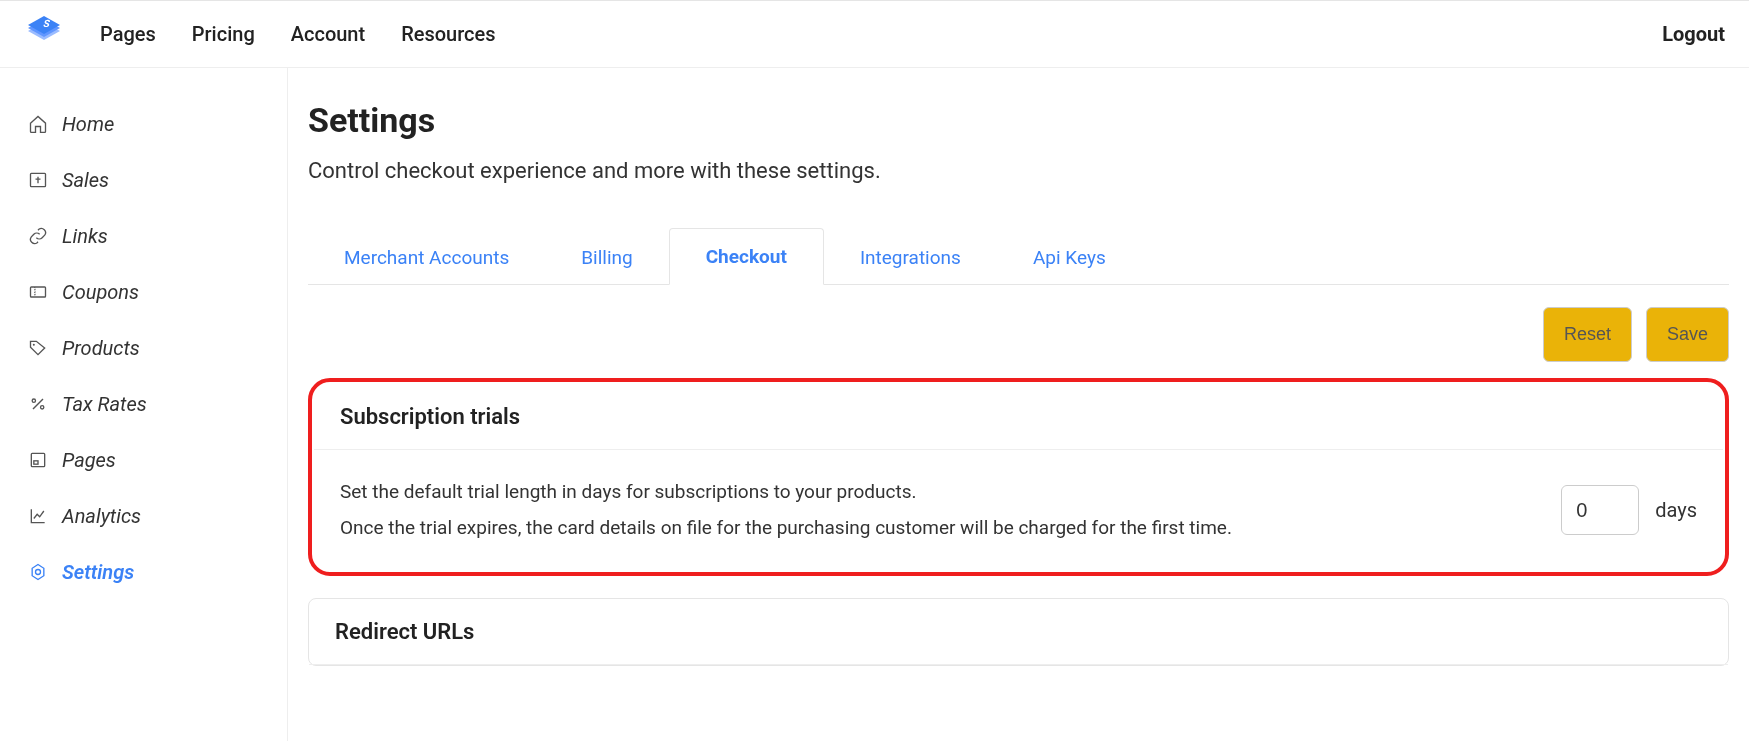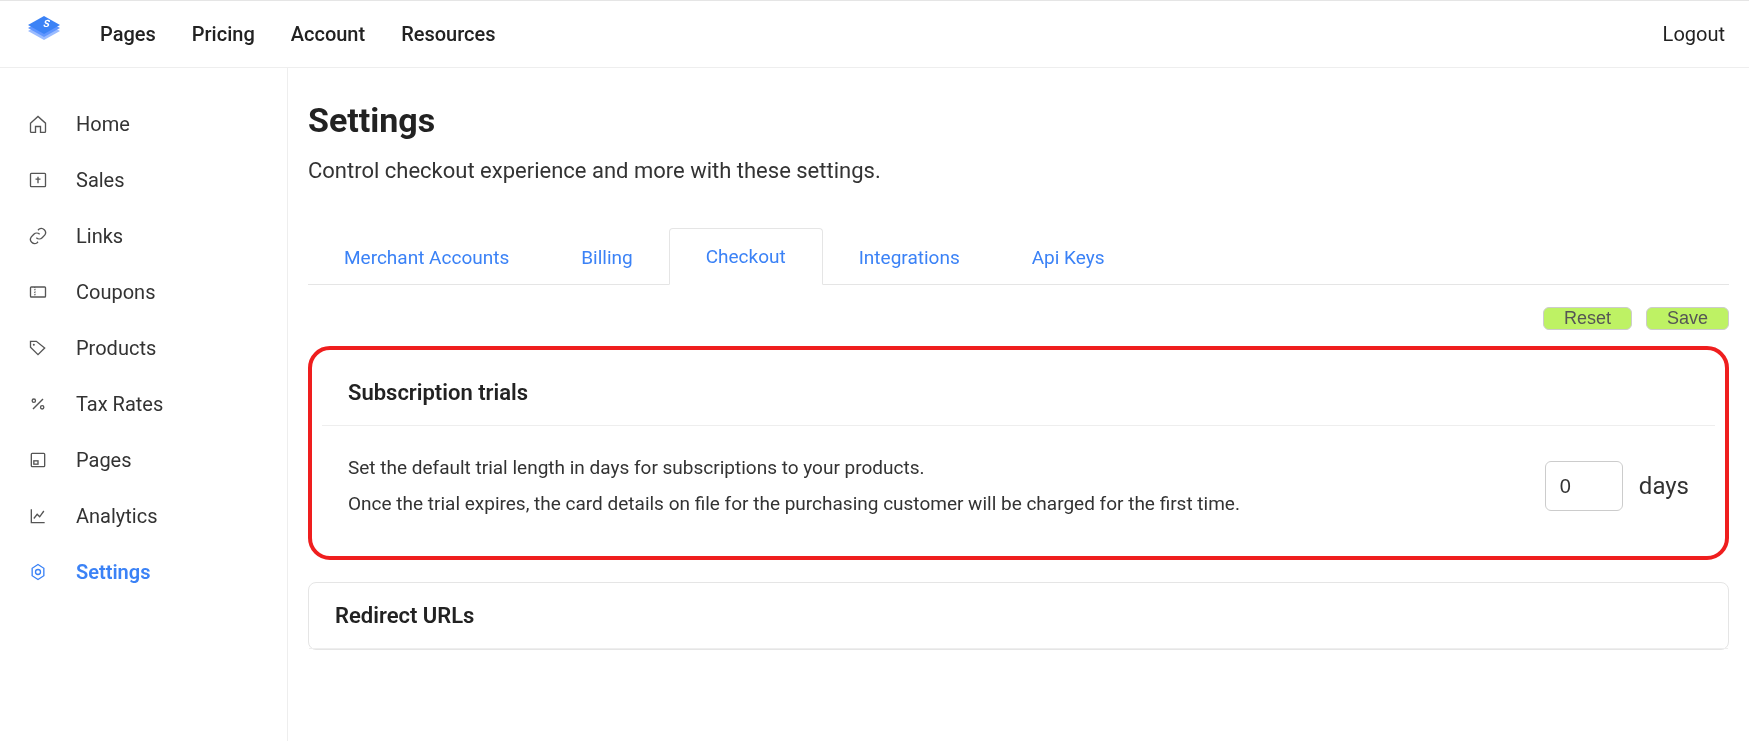--- a/index.html
+++ b/index.html
@@ -31,41 +31,42 @@
       justify-content: center;
     }
     .nav-link {
       font-size: 20px;
       font-weight: 500;
       color: #222;
       cursor: pointer;
     }
     .logout {
       font-size: 20px;
-      font-weight: 400;
+      font-weight: 700;
       color: #222;
       cursor: pointer;
     }
     .body-wrap {
       display: flex;
       min-height: calc(100vh - 68px);
     }
     .sidebar {
       width: 288px;
       border-right: 1px solid #eee;
       padding: 28px 20px;
     }
     .side-item {
       display: flex;
       align-items: center;
-      gap: 28px;
+      gap: 14px;
       padding: 16px 8px;
       font-size: 20px;
       color: #333;
       cursor: pointer;
+      font-style: italic;
     }
     .side-item.active {
       color: #3b82f6;
       font-weight: 600;
     }
     .side-icon {
       width: 20px;
       height: 20px;
       display: flex;
       align-items: center;
@@ -101,46 +102,46 @@
       color: #3b82f6;
       cursor: pointer;
       position: relative;
       top: 1px;
     }
     .tab.active {
       border: 1px solid #e5e5e5;
       border-bottom: 1px solid #fff;
       border-radius: 4px 4px 0 0;
       background: #fff;
-      font-weight: 400;
+      font-weight: 700;
     }
     .actions-row {
       display: flex;
       justify-content: flex-end;
       gap: 14px;
       padding: 22px 0 16px 0;
     }
     .btn {
-      padding: 0 20px;
+      padding: 16px 20px;
       border: 1px solid #ccc;
       border-radius: 6px;
-      background: #bef264;
+      background: #eab308;
       font-size: 18px;
       color: #555;
       cursor: pointer;
     }
     .card {
       border: 1px solid #e5e5e5;
       border-radius: 8px;
       margin-bottom: 22px;
     }
     .card.highlight {
       border: 4px solid #ef1e1e;
       border-radius: 22px;
-      padding: 10px;
+      padding: 2px;
     }
     .card.highlight .card-inner {
       border-radius: 18px;
       overflow: hidden;
     }
     .card-header {
       padding: 20px 26px;
       border-bottom: 1px solid #eee;
       font-size: 22px;
       font-weight: 600;
@@ -168,21 +169,21 @@
       width: 78px;
       height: 50px;
       border: 1px solid #ccc;
       border-radius: 6px;
       font-size: 20px;
       padding: 0 14px;
       text-align: left;
       color: #333;
     }
     .unit-label {
-      font-size: 24px;
+      font-size: 20px;
       color: #333;
     }
     .card2-body {
       padding: 20px 26px;
     }
     .card2-body-label {
       font-size: 19px;
       color: #333;
     }
   </style>

